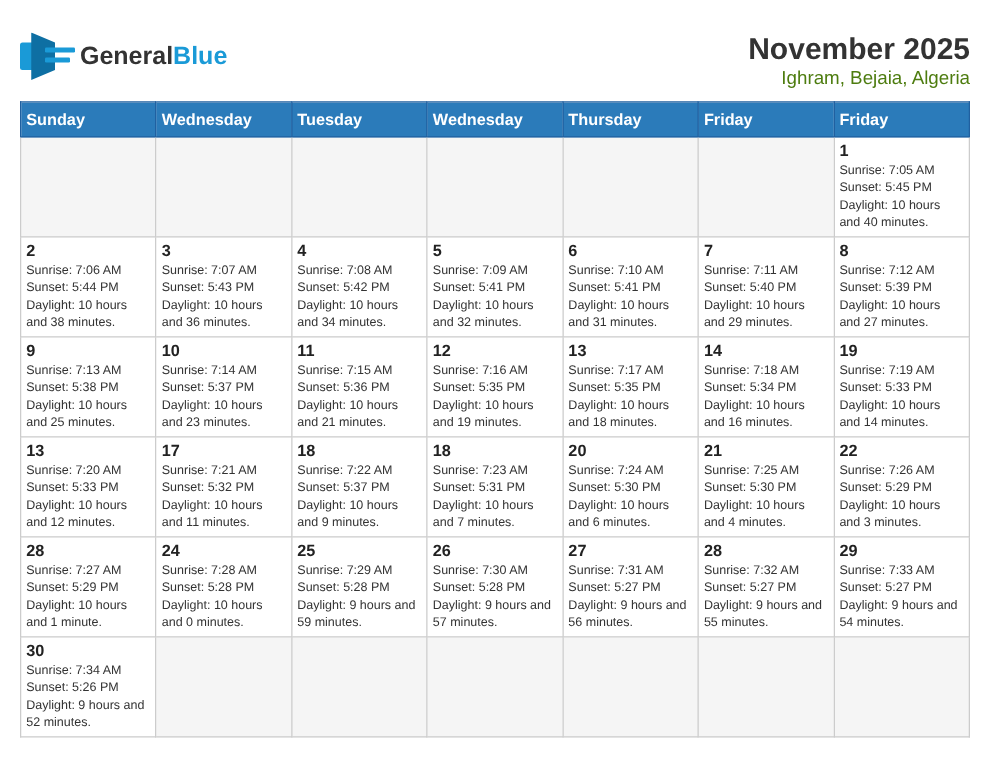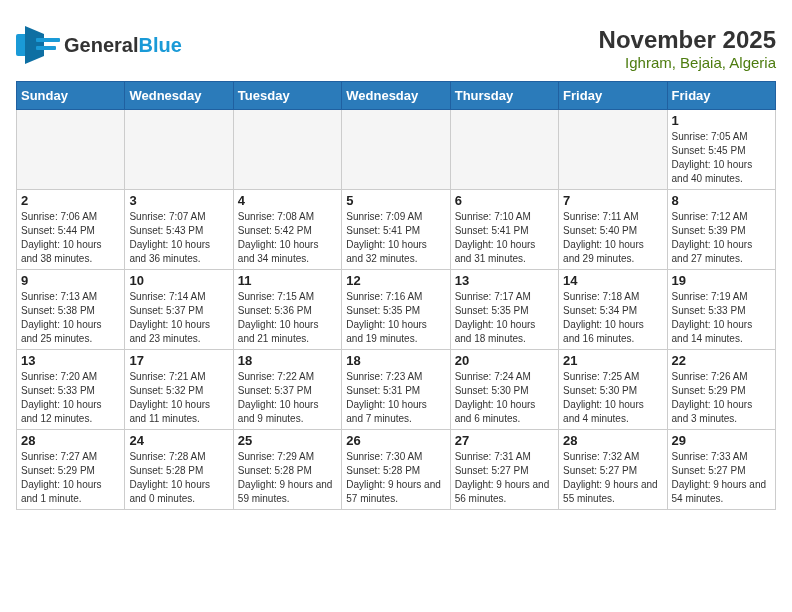--- a/index.html
+++ b/index.html
@@ -311,14 +311,28 @@
 Sunset: 5:27 PM
 Daylight: 9 hours and 55 minutes.</div>
         </td>
         <td>
           <span class="day-number">29</span>
           <div class="day-info">Sunrise: 7:33 AM
 Sunset: 5:27 PM
 Daylight: 9 hours and 54 minutes.</div>
         </td>
       </tr>
+      <tr>
+        <td>
+          <span class="day-number">30</span>
+          <div class="day-info">Sunrise: 7:34 AM
+Sunset: 5:26 PM
+Daylight: 9 hours and 52 minutes.</div>
+        </td>
+        <td class="empty"></td>
+        <td class="empty"></td>
+        <td class="empty"></td>
+        <td class="empty"></td>
+        <td class="empty"></td>
+        <td class="empty"></td>
+      </tr>
     </tbody>
 </table>
 
 </body></html>

